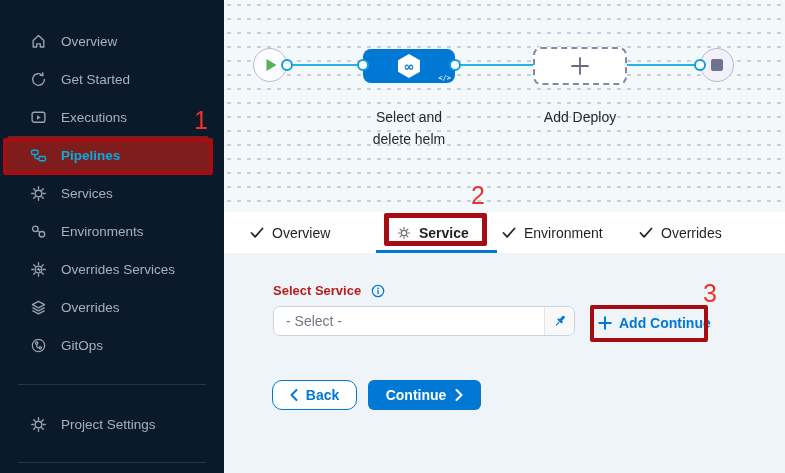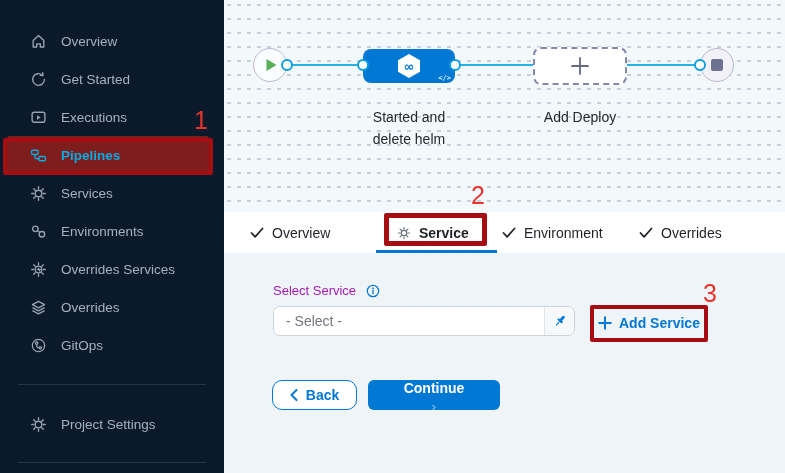--- a/index.html
+++ b/index.html
@@ -38,34 +38,34 @@
 
   
   .tabbar { position:absolute; left:224px; top:212px; width:561px; height:41px; background:#fff; box-shadow:0 1px 2px rgba(20,40,60,.05); }
   .tab { position:absolute; top:0; height:41px; display:flex; align-items:center; gap:8px; font-size:14px; color:#1d2126; cursor:pointer; }
   .tab.bold { font-weight:700; }
   .tab-underline { position:absolute; left:152px; bottom:0; width:121px; height:3px; background:#0278d5; }
 
   
   .content { position:absolute; left:224px; top:253px; width:561px; height:220px; background:#eff4f8; }
   .field-label { position:absolute; left:49px; top:30px; display:flex; align-items:center; gap:10px;
-            font-size:13px; font-weight:400; color:#a21caf; }
+            font-size:13px; font-weight:700; color:#b91c1c; }
   .select-wrap { position:absolute; left:49px; top:53px; width:302px; height:30px; display:flex;
             border:1px solid #ccd2d9; border-radius:7px; background:#fff; overflow:hidden; }
   .select-wrap input { flex:1; border:none; outline:none; padding:0 12px; font-size:14px; color:#444; background:#fff; font-family:inherit; }
   .select-wrap input::placeholder { color:#74777d; }
   .pin-cell { width:30px; background:#f6f8fa; border-left:1px solid #e1e5ea; display:flex; align-items:center; justify-content:center; cursor:pointer; }
   .add-service { position:absolute; left:374px; top:59px; height:22px; display:flex; align-items:center; gap:7px;
             color:#0278d5; font-size:14px; font-weight:700; cursor:pointer; }
   .back-btn { position:absolute; left:48px; top:127px; width:85px; height:30px; border:1.5px solid #0278d5; border-radius:10px;
             background:#fff; color:#0278d5; display:flex; align-items:center; justify-content:center; gap:8px;
             font-size:14px; font-weight:700; cursor:pointer; font-family:inherit; }
-  .continue-btn { position:absolute; left:144px; top:127px; width:132px; height:30px; border:none; border-radius:6px;
+  .continue-btn { position:absolute; left:144px; top:127px; width:113px; height:30px; border:none; border-radius:6px;
             background:#0278d5; color:#fff; display:flex; align-items:center; justify-content:center; gap:9px;
-            font-size:14px; font-weight:700; cursor:pointer; font-family:inherit;flex-direction:column; }
+            font-size:14px; font-weight:700; cursor:pointer; font-family:inherit; }
 
   
   .ann-box { position:absolute; border:4px solid #a50d12; border-radius:2px; z-index:50; pointer-events:none; }
   .ann-num { position:absolute; color:#e8342c; font-size:25px; font-weight:400; z-index:50; pointer-events:none; }
 </style>
 </head>
 <body>
 
 <div class="screen">
 
@@ -202,21 +202,21 @@
       <svg width="22" height="22" viewBox="0 0 22 22" style="position:static;">
           <path d="M11 3v16M3 11h16" stroke="#676b80" stroke-width="1.8" stroke-linecap="round"></path>
         </svg>
     </div>
 
     <div class="dot" style="left:470px;"></div>
     <div class="end-node" style="left:476px;">
       <span class="stop-square"></span>
     </div>
 
-    <div class="node-label" style="left:140px; width:90px;">Started and delete helm</div>
+    <div class="node-label" style="left:140px; width:90px;">Select and delete helm</div>
     <div class="node-label" style="left:306px; width:100px;">Add Deploy</div>
   </section>
 
   <nav class="tabbar">
     <div class="tab" style="left:26px;">
       <svg width="14" height="12" viewBox="0 0 14 12">
           <path d="M1.5 6l3.6 3.8L12.5 1.5" fill="none" stroke="#23272b" stroke-width="1.8" stroke-linecap="round" stroke-linejoin="round"></path>
         </svg>
       <span>Overview</span>
     </div>
@@ -262,21 +262,21 @@
             <rect x="7.5" y="9" width="1.1" height="5" rx="0.55"></rect>
           </g>
         </svg>
       </span>
     </div>
 
     <div class="add-service">
       <svg width="14" height="14" viewBox="0 0 14 14">
           <path d="M7 1.2v11.6M1.2 7h11.6" stroke="#0278d5" stroke-width="2" stroke-linecap="round"></path>
         </svg>
-      <span>Add Service</span>
+      <span>Add Continue</span>
     </div>
 
     <button class="back-btn">
       <svg width="8" height="12" viewBox="0 0 8 12">
           <path d="M6.5 1L1.5 6l5 5" fill="none" stroke="#0278d5" stroke-width="2" stroke-linecap="round" stroke-linejoin="round"></path>
         </svg>
       <span>Back</span>
     </button>
 
     <button class="continue-btn">

